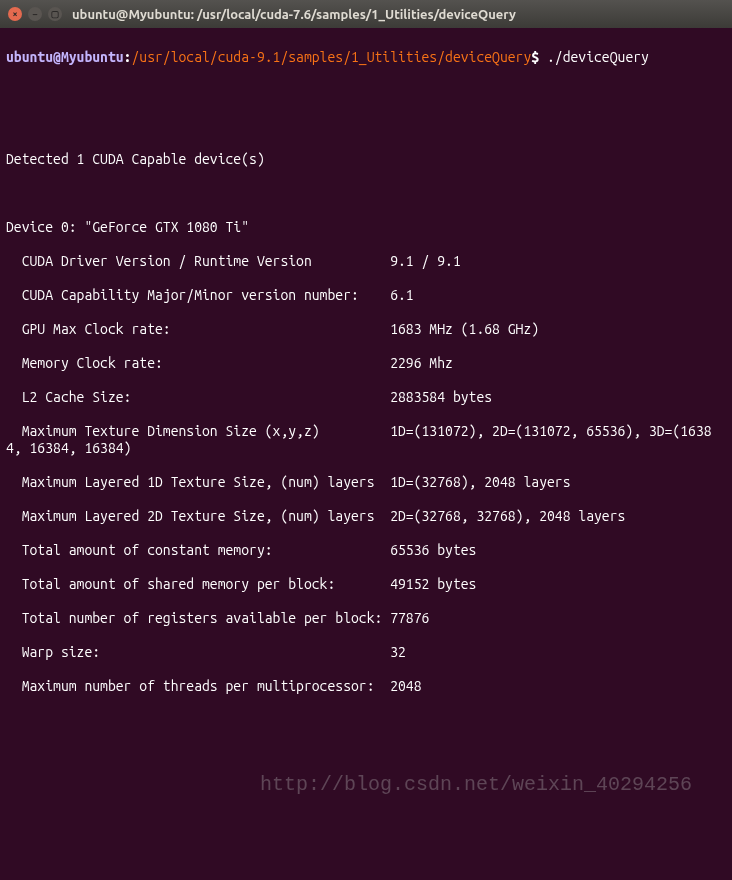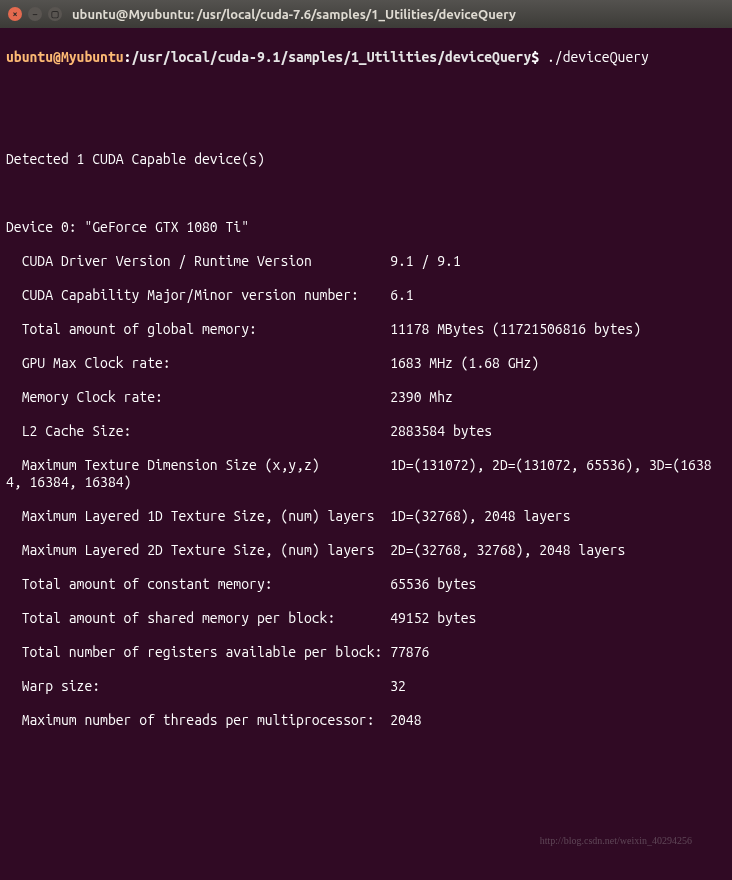--- a/index.html
+++ b/index.html
@@ -29,32 +29,32 @@
     width: 14px; height: 14px; border-radius: 50%;
     background: #595551; display: flex; align-items: center; justify-content: center;
     font-size: 9px; color: #2b2928;
   }
   .wbtn.close { background: #e46a4f; }
   .terminal {
     padding: 4px 6px;
     white-space: pre-wrap;
     word-break: break-all;
   }
-  .u { color: #fdba74; font-weight: bold; }
+  .u { color: #c4b5fd; font-weight: bold; }
   .h { color: #ffffff; font-weight: bold; }
-  .p { color: #e5e5e5; font-weight: bold; }
+  .p { color: #f97316; font-weight: normal; }
   .d { color: #ffffff; font-weight: bold; }
   .line { display: block; }
   .watermark {
     position: absolute;
     right: 40px;
-    top: 832px;
+    top: 776px;
     color: rgba(180,180,180,0.35);
-    font-family: Liberation Serif, serif;
-    font-size: 10px;
+    font-family: Liberation Mono, monospace;
+    font-size: 20px;
     pointer-events: none;
   }
 </style>
 </head>
 <body>
 
 <div class="titlebar">
   <div class="wbuttons">
     <div class="wbtn close">×</div>
     <div class="wbtn">–</div>
@@ -65,23 +65,22 @@
 
 <div class="terminal">
 <span class="line"><span class="u">ubuntu@Myubuntu</span><span class="h">:</span><span class="p">/usr/local/cuda-9.1/samples/1_Utilities/deviceQuery</span><span class="d">$</span><span> ./deviceQuery</span></span>
 <span class="line"> </span>
 <span class="line"> </span>
 <span class="line">Detected 1 CUDA Capable device(s)</span>
 <span class="line"> </span>
 <span class="line">Device 0: "GeForce GTX 1080 Ti"</span>
 <span class="line">  CUDA Driver Version / Runtime Version          9.1 / 9.1</span>
 <span class="line">  CUDA Capability Major/Minor version number:    6.1</span>
-<span class="line">  Total amount of global memory:                 11178 MBytes (11721506816 bytes)</span>
 <span class="line">  GPU Max Clock rate:                            1683 MHz (1.68 GHz)</span>
-<span class="line">  Memory Clock rate:                             2390 Mhz</span>
+<span class="line">  Memory Clock rate:                             2296 Mhz</span>
 <span class="line">  L2 Cache Size:                                 2883584 bytes</span>
 <span class="line">  Maximum Texture Dimension Size (x,y,z)         1D=(131072), 2D=(131072, 65536), 3D=(16384, 16384, 16384)</span>
 <span class="line">  Maximum Layered 1D Texture Size, (num) layers  1D=(32768), 2048 layers</span>
 <span class="line">  Maximum Layered 2D Texture Size, (num) layers  2D=(32768, 32768), 2048 layers</span>
 <span class="line">  Total amount of constant memory:               65536 bytes</span>
 <span class="line">  Total amount of shared memory per block:       49152 bytes</span>
 <span class="line">  Total number of registers available per block: 77876</span>
 <span class="line">  Warp size:                                     32</span>
 <span class="line">  Maximum number of threads per multiprocessor:  2048</span>
 

